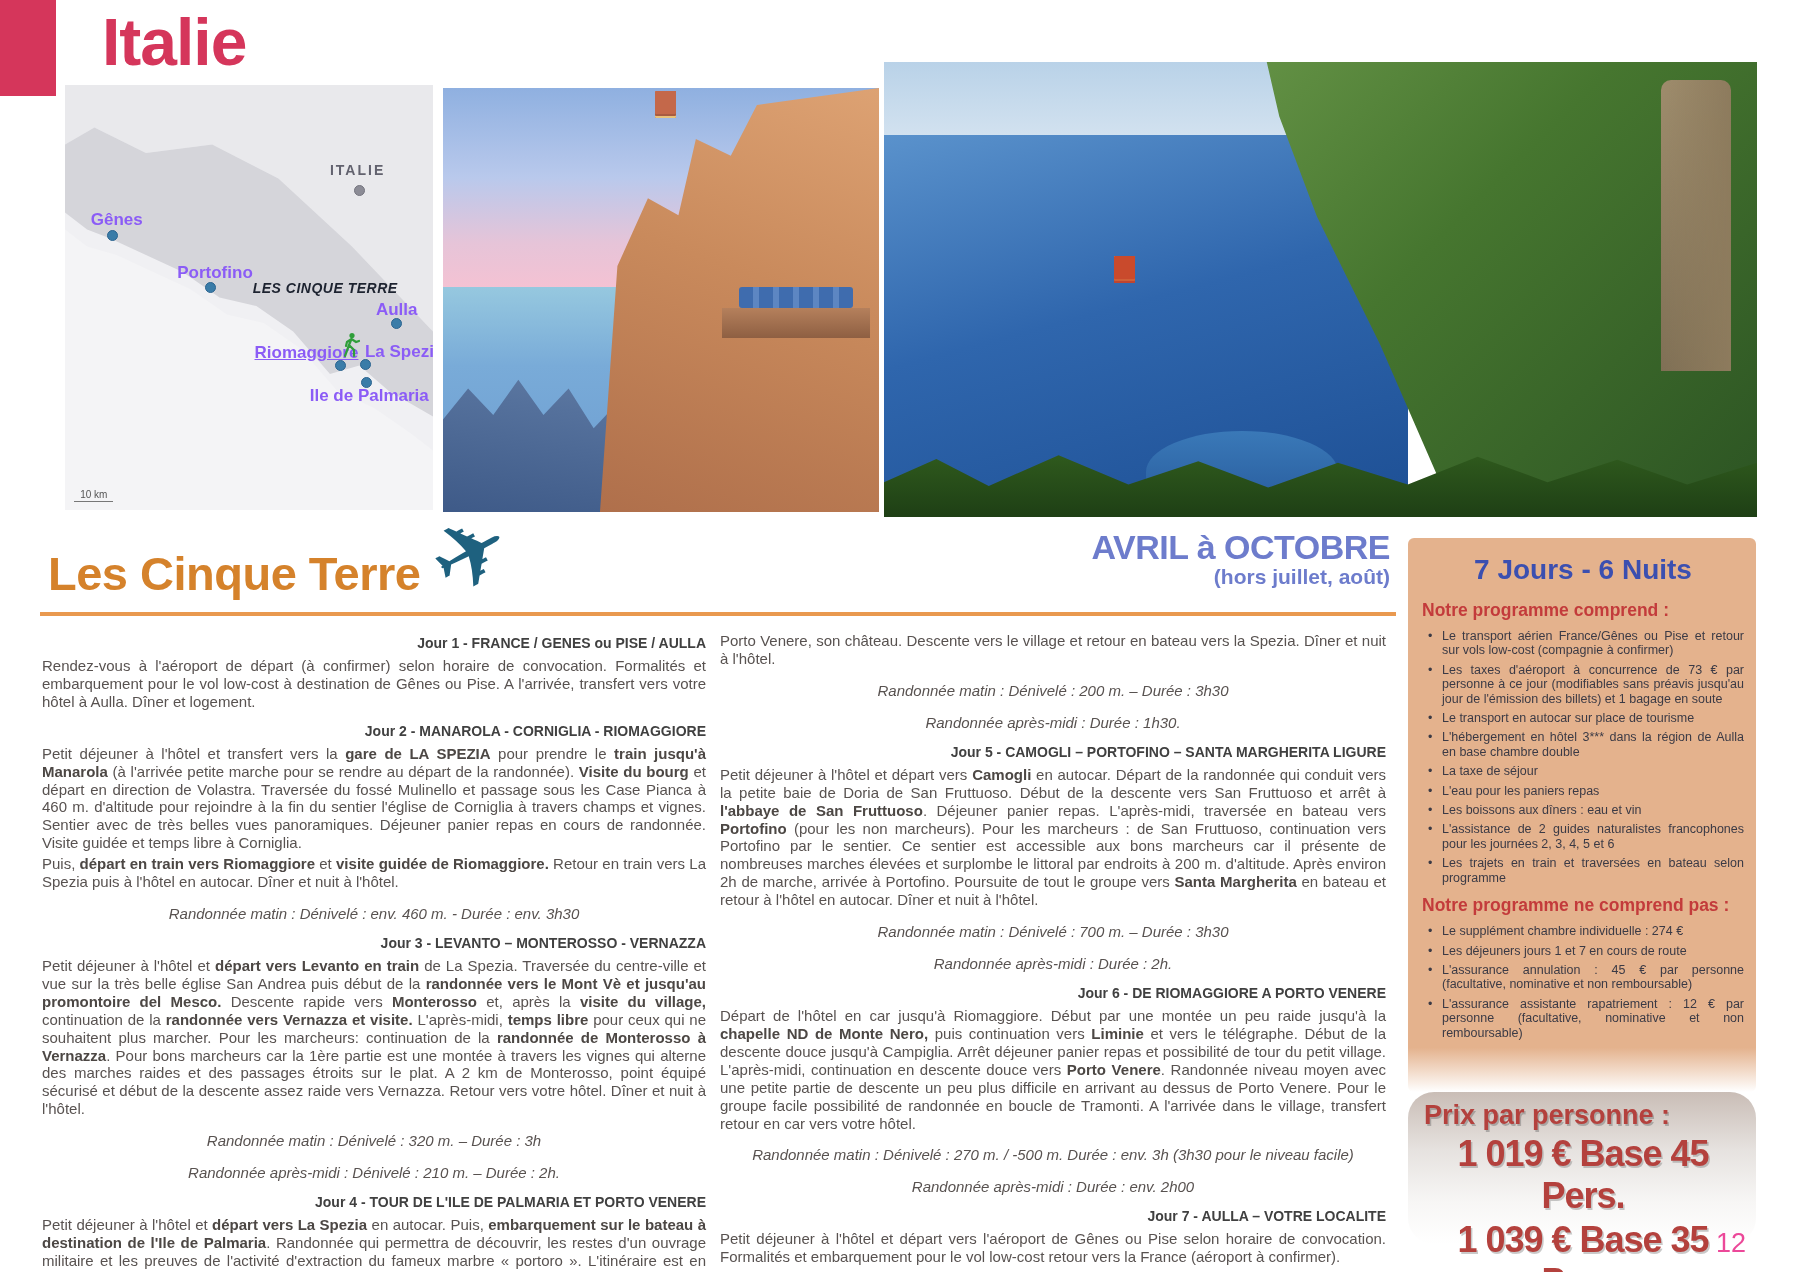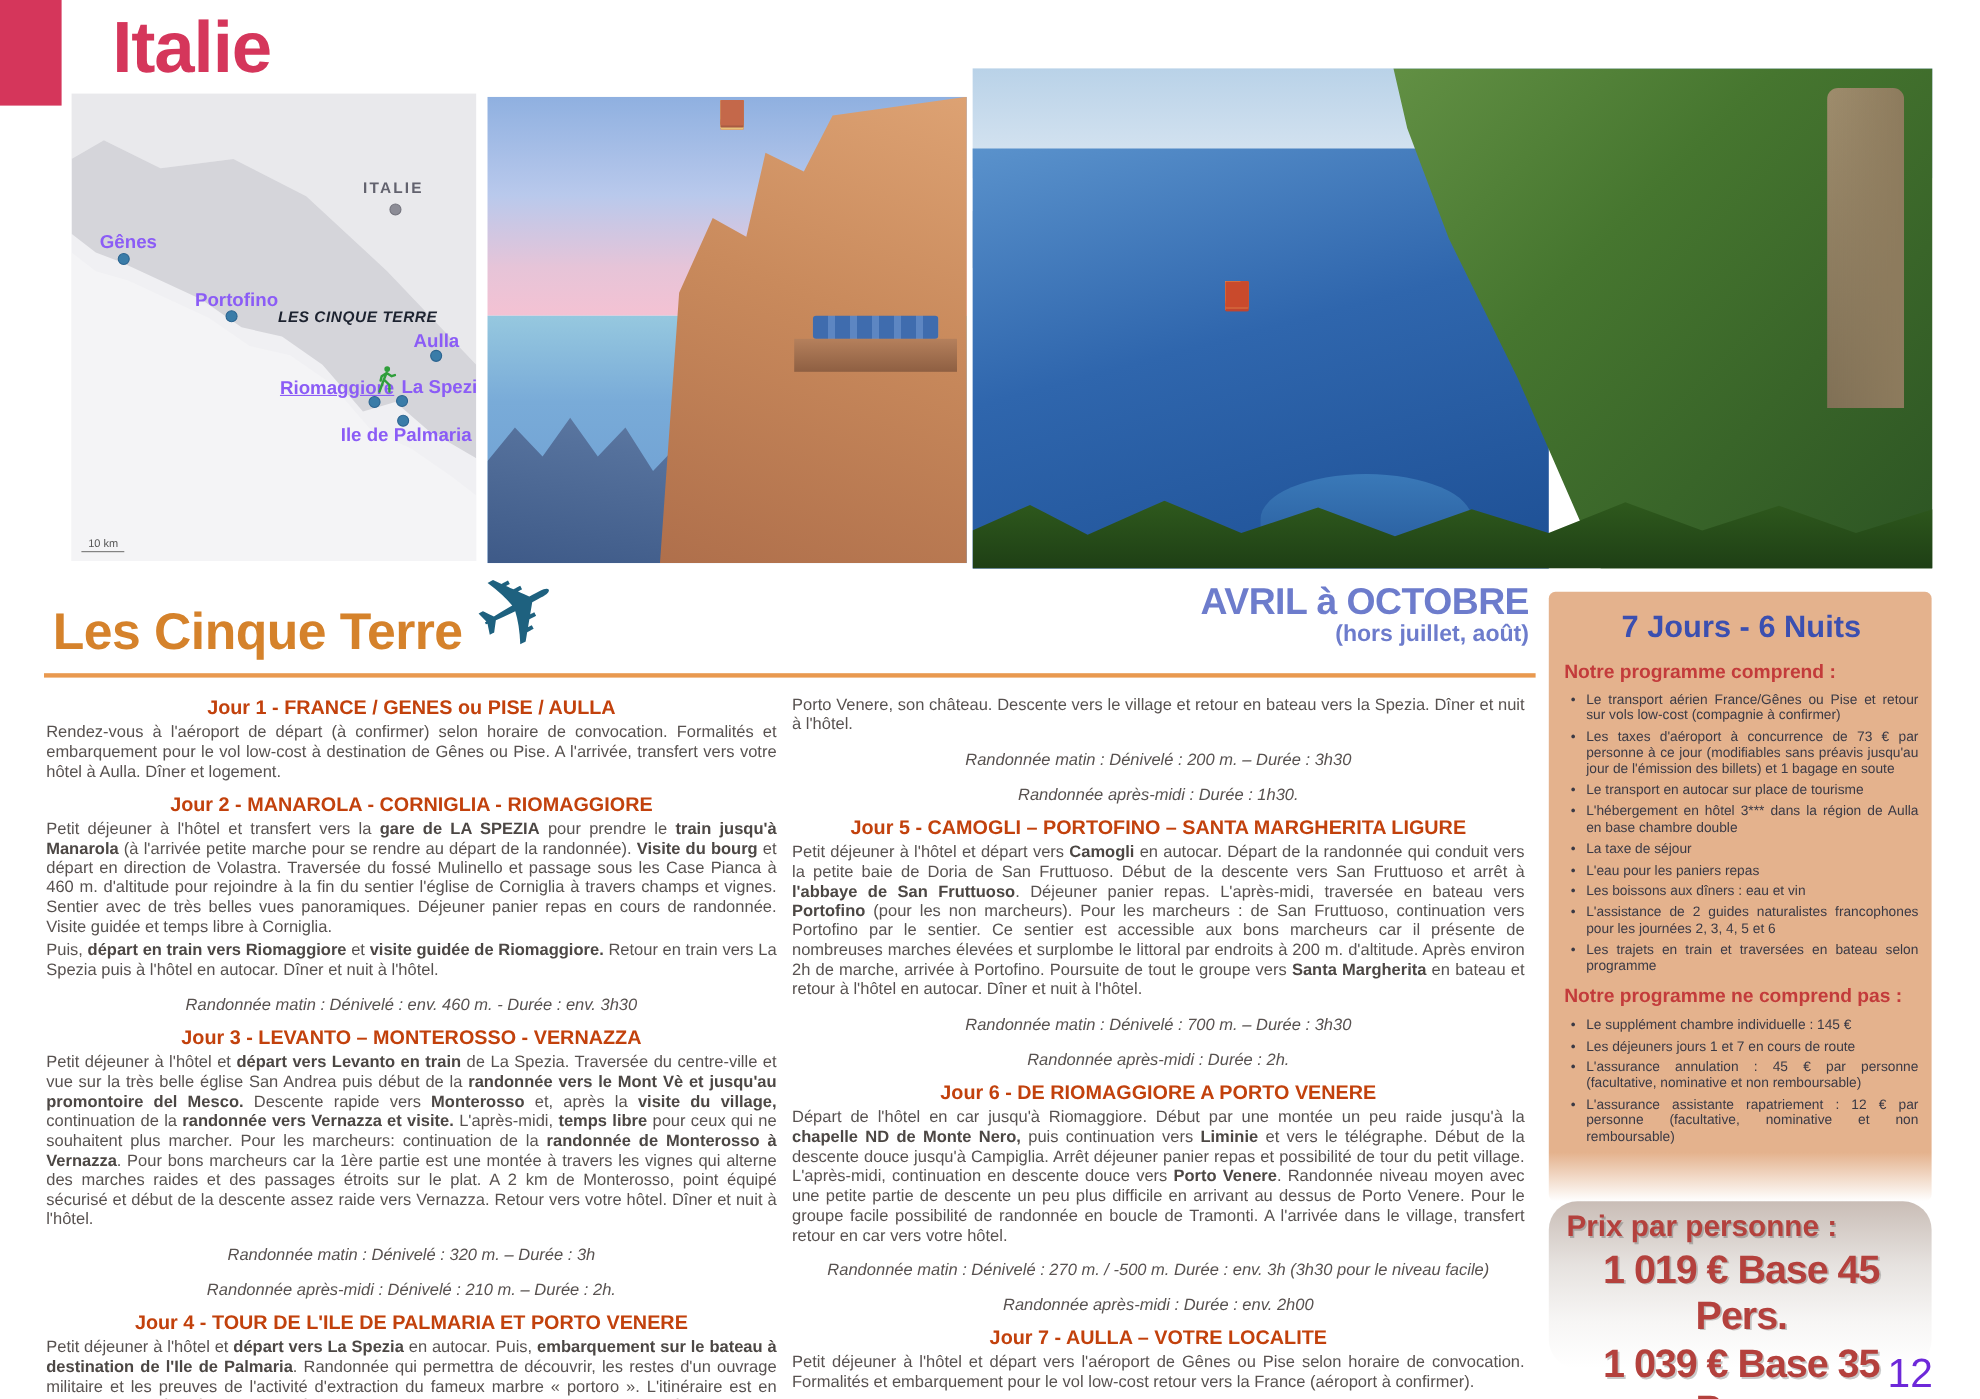--- a/index.html
+++ b/index.html
@@ -65,21 +65,21 @@
     transform:rotate(-28deg);line-height:1;}
   .season{position:absolute;right:410px;top:528px;text-align:right;color:#6d7ccc;font-weight:bold;}
   .season .l1{font-size:34px;letter-spacing:-.5px;}
   .season .l2{font-size:21px;margin-top:-2px;}
   .rule{position:absolute;left:40px;top:612px;width:1356px;height:4px;background:#e9994f;}
   
   .col{position:absolute;top:632px;color:#585250;font-size:15px;line-height:17.9px;text-align:justify;}
   .col1{left:42px;width:664px;}
   .col2{left:720px;width:666px;}
   .day{margin:0 0 9px 0;}
-  .jour{margin:0 0 3px 0;font-size:18px;line-height:22px;font-weight:bold;color:#c2410c;text-align:center;}
+  .jour{margin:0 0 3px 0;font-size:14px;line-height:22px;font-weight:bold;color:#404040;text-align:right;}
   .body{margin:0;}
   .body + .body{margin-top:3px;}
   .body b{color:#4c4744;}
   .note{margin:13px 0 0 0;font-style:italic;line-height:19px;text-align:center;}
   
   .sidebar{position:absolute;left:1408px;top:538px;width:348px;height:554px;box-sizing:border-box;
     padding:10px 12px 0 14px;border-radius:6px;
     background:linear-gradient(180deg,#e4b28d 0%,#e4b28d 92%,rgba(228,178,141,0) 100%);}
   .duration{text-align:center;font-size:28px;font-weight:bold;color:#3b4fb0;margin:6px 0 14px 0;}
   .side-h{font-size:17.5px;font-weight:bold;color:#c33b3b;margin:10px 0 8px 0;}
@@ -87,21 +87,21 @@
   .side-list li{position:relative;padding-left:20px;margin:0 0 5px 0;
     font-size:12.5px;line-height:14.4px;font-weight:normal;color:#3b3a45;text-align:justify;}
   .side-list li::before{content:"•";position:absolute;left:6px;top:0;color:#3b3a45;}
   
   .price-box{position:absolute;left:1408px;top:1092px;width:348px;height:152px;border-radius:26px;
     background:linear-gradient(180deg,#c9bdb6 0%,#e6e2df 38%,#f7f6f5 72%,#ffffff 100%);
     color:#b4413d;font-weight:bold;box-sizing:border-box;padding:8px 14px 0 16px;}
   .price-box .pt{font-size:27px;text-shadow:1.5px 1.5px 0 rgba(100,100,100,.4);}
   .price-box .p1,.price-box .p2{font-size:36px;text-align:center;letter-spacing:-1px;
     text-shadow:1.5px 1.5px 0 rgba(100,100,100,.35);margin-top:2px;}
-  .page-num{position:absolute;left:1716px;top:1228px;font-size:37px;color:#6d28d9;}
+  .page-num{position:absolute;left:1716px;top:1228px;font-size:27px;color:#ec4899;}
 </style>
 </head>
 <body>
 
 <div class="red-block"></div>
 <div class="country-title">Italie</div>
 
 <div class="map">
   <div class="inland"></div>
   <div class="land"></div>
@@ -263,21 +263,21 @@
       <li>Le transport en autocar sur place de tourisme</li>
       <li>L'hébergement en hôtel 3*** dans la région de Aulla en base chambre double</li>
       <li>La taxe de séjour</li>
       <li>L'eau pour les paniers repas</li>
       <li>Les boissons aux dîners : eau et vin</li>
       <li>L'assistance de 2 guides naturalistes francophones pour les journées 2, 3, 4, 5 et 6</li>
       <li>Les trajets en train et traversées en bateau selon programme</li>
     </ul>
   <div class="side-h">Notre programme ne comprend pas :</div>
   <ul class="side-list">
-      <li>Le supplément chambre individuelle : 145 €</li>
+      <li>Le supplément chambre individuelle : 274 €</li>
       <li>Les déjeuners jours 1 et 7 en cours de route</li>
       <li>L'assurance annulation : 45 € par personne (facultative, nominative et non remboursable)</li>
       <li>L'assurance assistante rapatriement : 12 € par personne (facultative, nominative et non remboursable)</li>
     </ul>
 </div>
 
 <div class="price-box">
   <div class="pt">Prix par personne :</div>
   <div class="p1">1 019 € Base 45 Pers.</div>
   <div class="p2">1 039 € Base 35 Pers.</div>

